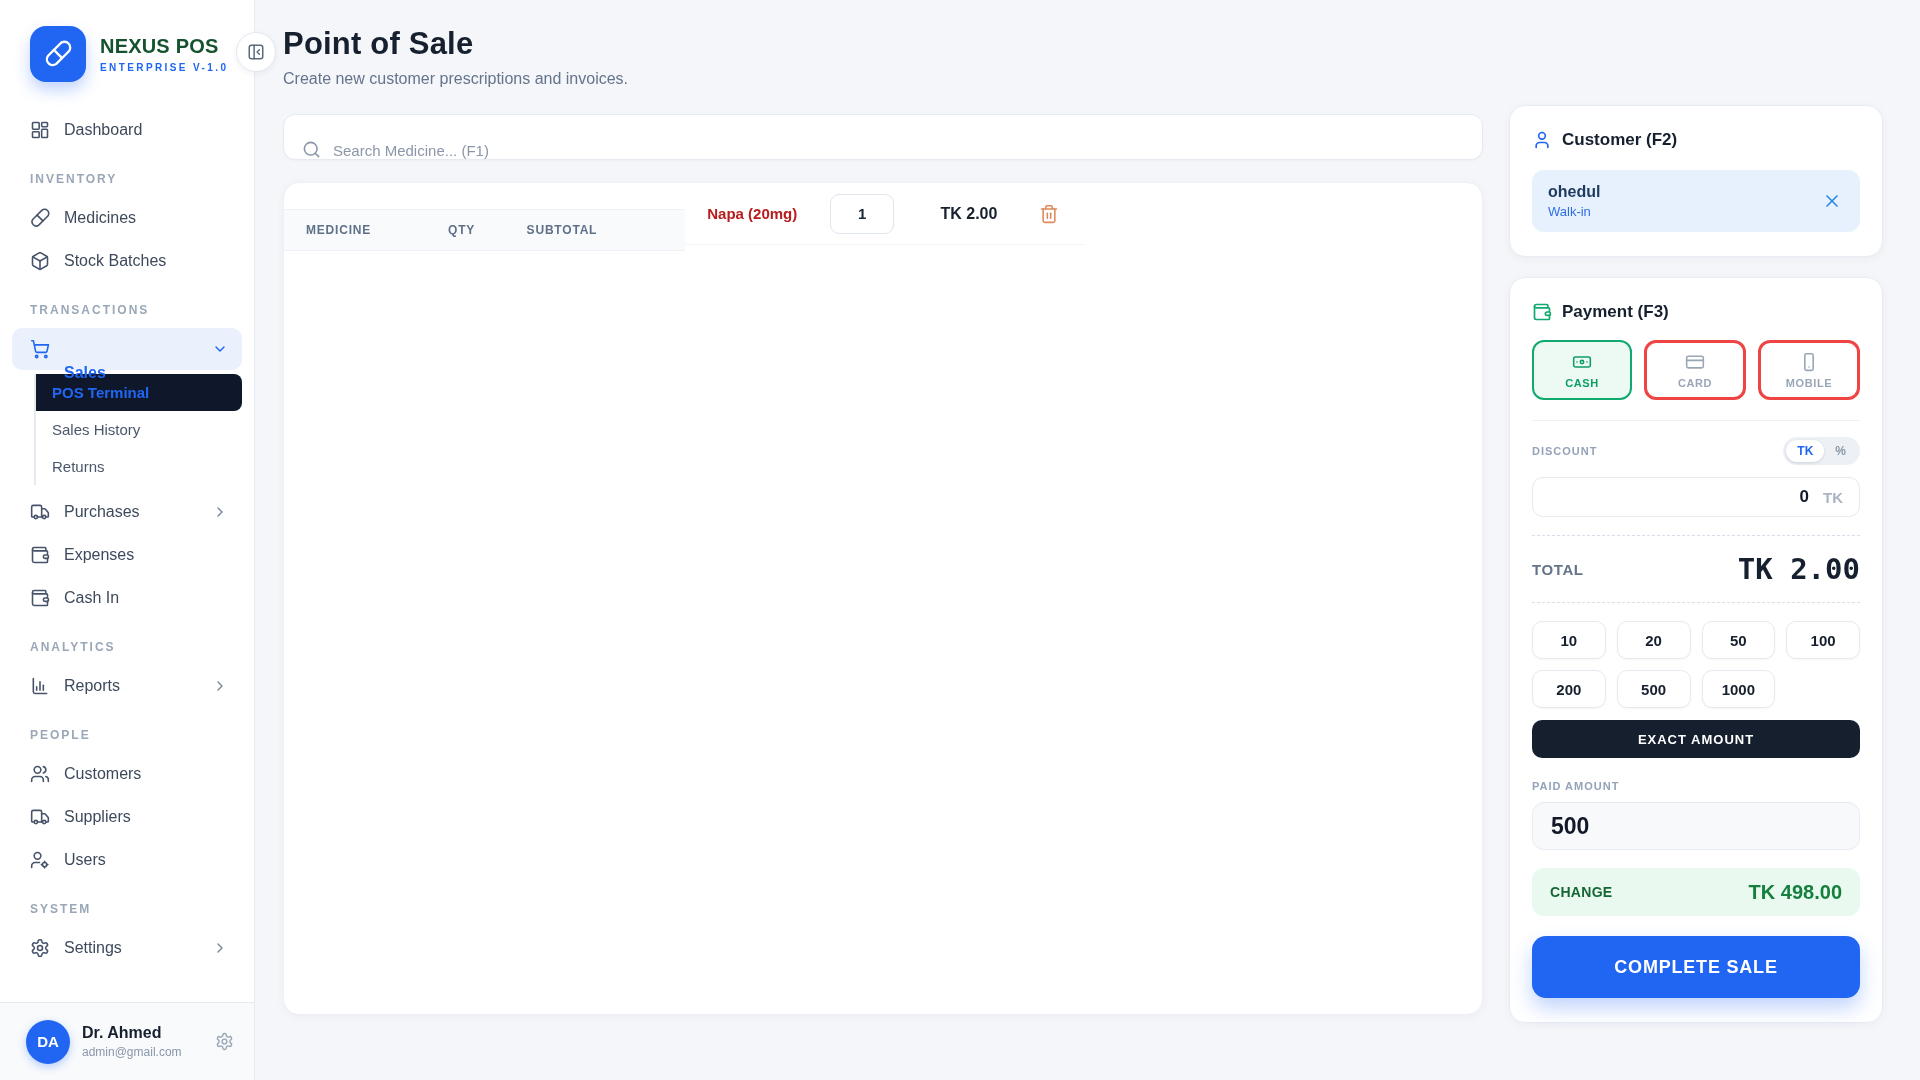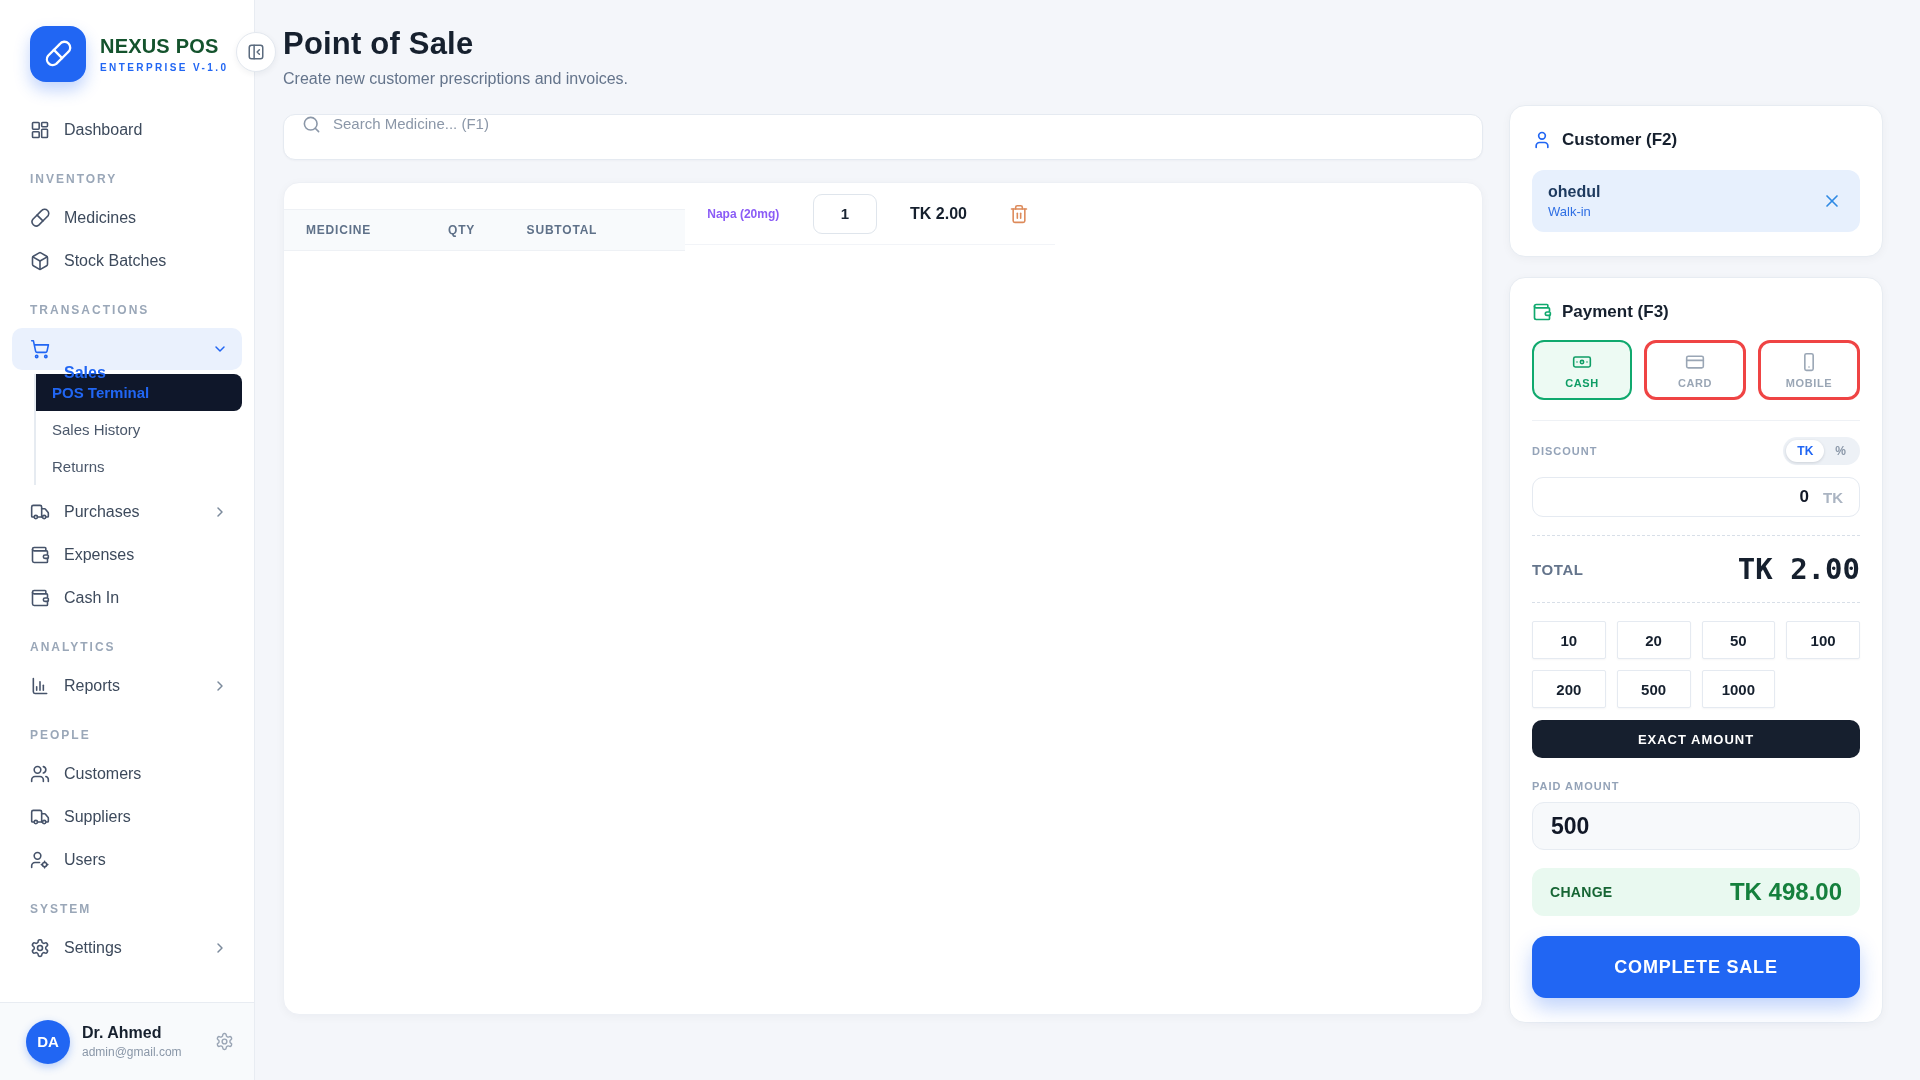--- a/index.html
+++ b/index.html
@@ -71,21 +71,21 @@
   .main-wrap {
     position:absolute; left:255px; top:0; width:1665px; height:1080px;
     display:flex; gap:26px; padding:0 37px 0 28px;
   }
   .main-col { flex:1; min-width:0; }
   .page-title { font-size:31px; font-weight:800; color:#16202e; margin-top:26px; letter-spacing:.2px; }
   .page-subtitle { font-size:16px; color:#64748b; margin-top:8px; }
 
   .search-bar {
     margin-top:26px; height:46px; background:#fff; border:1px solid #e5eaf1; border-radius:12px;
-    display:flex; align-items:flex-start; gap:12px; padding:0 18px;
+    display:flex; align-items:flex-end; gap:12px; padding:0 18px;
     box-shadow:0 1px 2px rgba(20,30,50,.03);
   }
   .search-bar input {
     border:none; outline:none; flex:1; font-size:15px; color:#1a2533; background:transparent;
     font-family:inherit;
   }
   .search-bar input::placeholder { color:#8b97a8; }
   .search-ic { color:#8b97a8; }
 
   .cart-card {
@@ -96,21 +96,21 @@
   .cart-grid { display:grid; grid-template-columns:1.3fr 130px 1fr 72px; align-items:center; }
   .thead {
     margin-top:26px; background:#f8fafc; border-top:1px solid #eef1f5; border-bottom:1px solid #eef1f5;
     height:42px;
   }
   .th { font-size:12px; font-weight:700; color:#5f7189; letter-spacing:.8px; }
   .th.c1 { padding-left:22px; }
   .th.c2 { text-align:center; }
   .th.c3 { text-align:right; padding-right:16px; }
   .trow { height:62px; border-bottom:1px solid #f2f4f8; }
-  .cell-medicine { font-size:12px; font-weight:700; color:#8b5cf6; padding-left:22px; }
+  .cell-medicine { font-size:15px; font-weight:700; color:#b91c1c; padding-left:22px; }
   .cell-qty { display:flex; justify-content:center; }
   .qty-input {
     width:64px; height:40px; border:1px solid #dfe5ec; border-radius:9px; text-align:center;
     font-size:15px; font-weight:700; color:#1a2533; outline:none; font-family:inherit; background:#fff;
   }
   .cell-subtotal { text-align:right; font-size:16px; font-weight:700; color:#16202e; padding-right:16px; }
   .cell-action { display:flex; justify-content:center; }
   .trash-btn { background:none; border:none; cursor:pointer; color:#dd8a5a; padding:4px; }
 
   
@@ -159,41 +159,41 @@
 
   .total-row {
     margin:18px 0; padding:16px 0; border-top:1px dashed #d8dfe8; border-bottom:1px dashed #d8dfe8;
     display:flex; align-items:center; justify-content:space-between;
   }
   .total-label { font-size:15px; font-weight:700; color:#64748b; letter-spacing:.6px; }
   .total-value { font-family:"DejaVu Sans Mono",monospace; font-size:29px; font-weight:700; color:#16202e; }
 
   .quick-grid { display:grid; grid-template-columns:repeat(4,1fr); gap:11px; }
   .quick-btn {
-    height:38px; background:#fff; border:1px solid #e5eaf1; border-radius:2px; cursor:pointer;
+    height:38px; background:#fff; border:1px solid #e5eaf1; border-radius:10px; cursor:pointer;
     font-size:15px; font-weight:700; color:#16202e; font-family:inherit;
     box-shadow:0 1px 2px rgba(20,30,50,.04);
   }
   .exact-btn {
     margin-top:12px; width:100%; height:38px; background:#161f2e; color:#fff; border:none;
     border-radius:10px; font-size:13px; font-weight:700; letter-spacing:1px; cursor:pointer; font-family:inherit;
   }
 
   .paid-label { margin-top:22px; }
   .paid-input {
     margin-top:10px; width:100%; height:48px; background:#f7f9fb; border:1px solid #e7ecf2;
     border-radius:12px; padding:0 18px; font-size:23px; font-weight:700; color:#111827;
     outline:none; font-family:inherit;
   }
   .change-box {
     margin-top:18px; background:#e9f9f0; border-radius:12px; height:48px;
     display:flex; align-items:center; justify-content:space-between; padding:0 18px;
   }
   .change-label { font-size:14px; font-weight:700; color:#166534; letter-spacing:.3px; }
-  .change-value { font-size:24px; font-weight:800; color:#15803d; }
+  .change-value { font-size:20px; font-weight:800; color:#15803d; }
   .complete-btn {
     margin-top:20px; width:100%; height:62px; background:#2166f3; border:none; border-radius:14px;
     color:#fff; font-size:18px; font-weight:800; letter-spacing:.8px; cursor:pointer; font-family:inherit;
     box-shadow:0 10px 20px rgba(33,102,243,.28);
   }
 </style>
 </head>
 <body>
 
 <aside class="sidebar">

